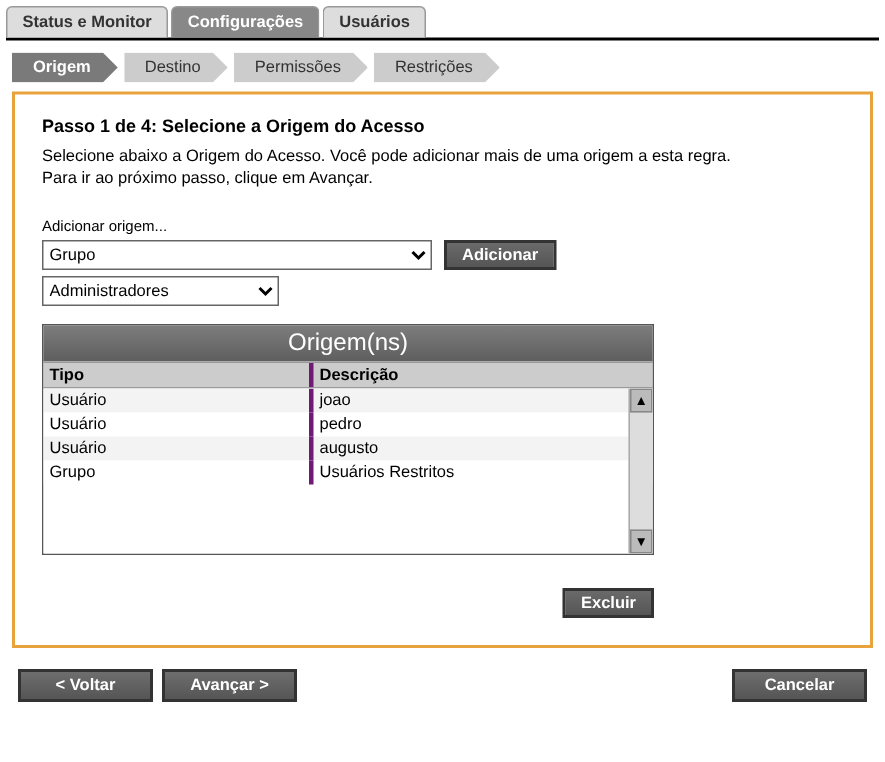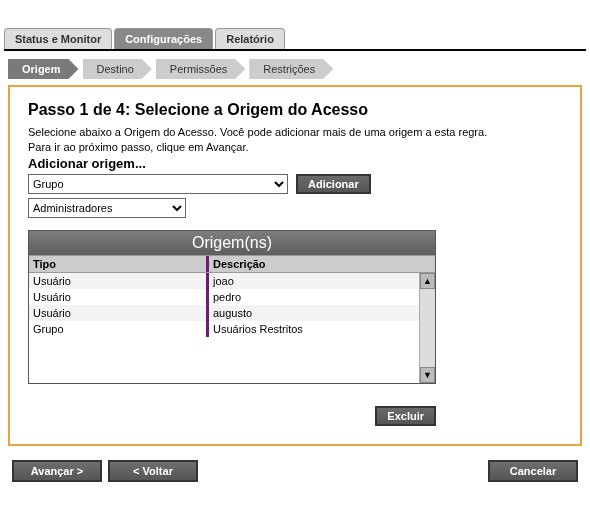--- a/index.html
+++ b/index.html
@@ -11,21 +11,20 @@
     background: #fff;
     width: 590px;
   }
   .container {
     width: 590px;
     padding: 4px;
   }
   .top-tabs {
     display: flex;
     border-bottom: 2px solid #000;
-    margin-top: 24px;
   }
   .top-tab {
     padding: 4px 10px;
     font-weight: bold;
     font-size: 11px;
     cursor: pointer;
     border: 1px solid #999;
     border-bottom: none;
     border-top-left-radius: 4px;
     border-top-right-radius: 4px;
@@ -59,30 +58,31 @@
     font-weight: bold;
   }
   .panel {
     border: 2px solid #e8a33d;
     margin: 4px;
     padding: 14px 18px 18px 18px;
     min-height: 360px;
   }
   .panel-title {
     font-weight: bold;
-    font-size: 16px;
+    font-size: 12px;
     margin-bottom: 6px;
   }
   .panel-desc {
     font-size: 11px;
     line-height: 1.4;
+    margin-bottom: 18px;
   }
   .add-label {
-    font-weight: bold;
-    font-size: 13px;
+    font-weight: normal;
+    font-size: 10px;
     margin-bottom: 3px;
   }
   .row {
     display: flex;
     align-items: center;
     margin-bottom: 4px;
   }
   select {
     font-size: 11px;
     height: 20px;
@@ -179,21 +179,21 @@
   }
 </style>
 </head>
 <body>
 
 <div class="container">
 
   <div class="top-tabs">
     <div class="top-tab">Status e Monitor</div>
     <div class="top-tab active">Configurações</div>
-    <div class="top-tab">Relatório</div>
+    <div class="top-tab">Usuários</div>
   </div>
 
   <div class="wizard-steps">
     <div class="step first active">Origem</div>
     <div class="step">Destino</div>
     <div class="step">Permissões</div>
     <div class="step">Restrições</div>
   </div>
 
   <div class="panel">
@@ -247,21 +247,21 @@
       </div>
     </div>
 
     <div class="delete-row">
       <button class="btn btn-small" style="margin-left:0">Excluir</button>
     </div>
   </div>
 
   <div class="bottom-bar">
     <div class="bottom-left">
+      <button class="btn-nav">&lt; Voltar</button>
       <button class="btn-nav">Avançar &gt;</button>
-      <button class="btn-nav">&lt; Voltar</button>
     </div>
     <div>
       <button class="btn-nav">Cancelar</button>
     </div>
   </div>
 
 </div>
 
 </body></html>

